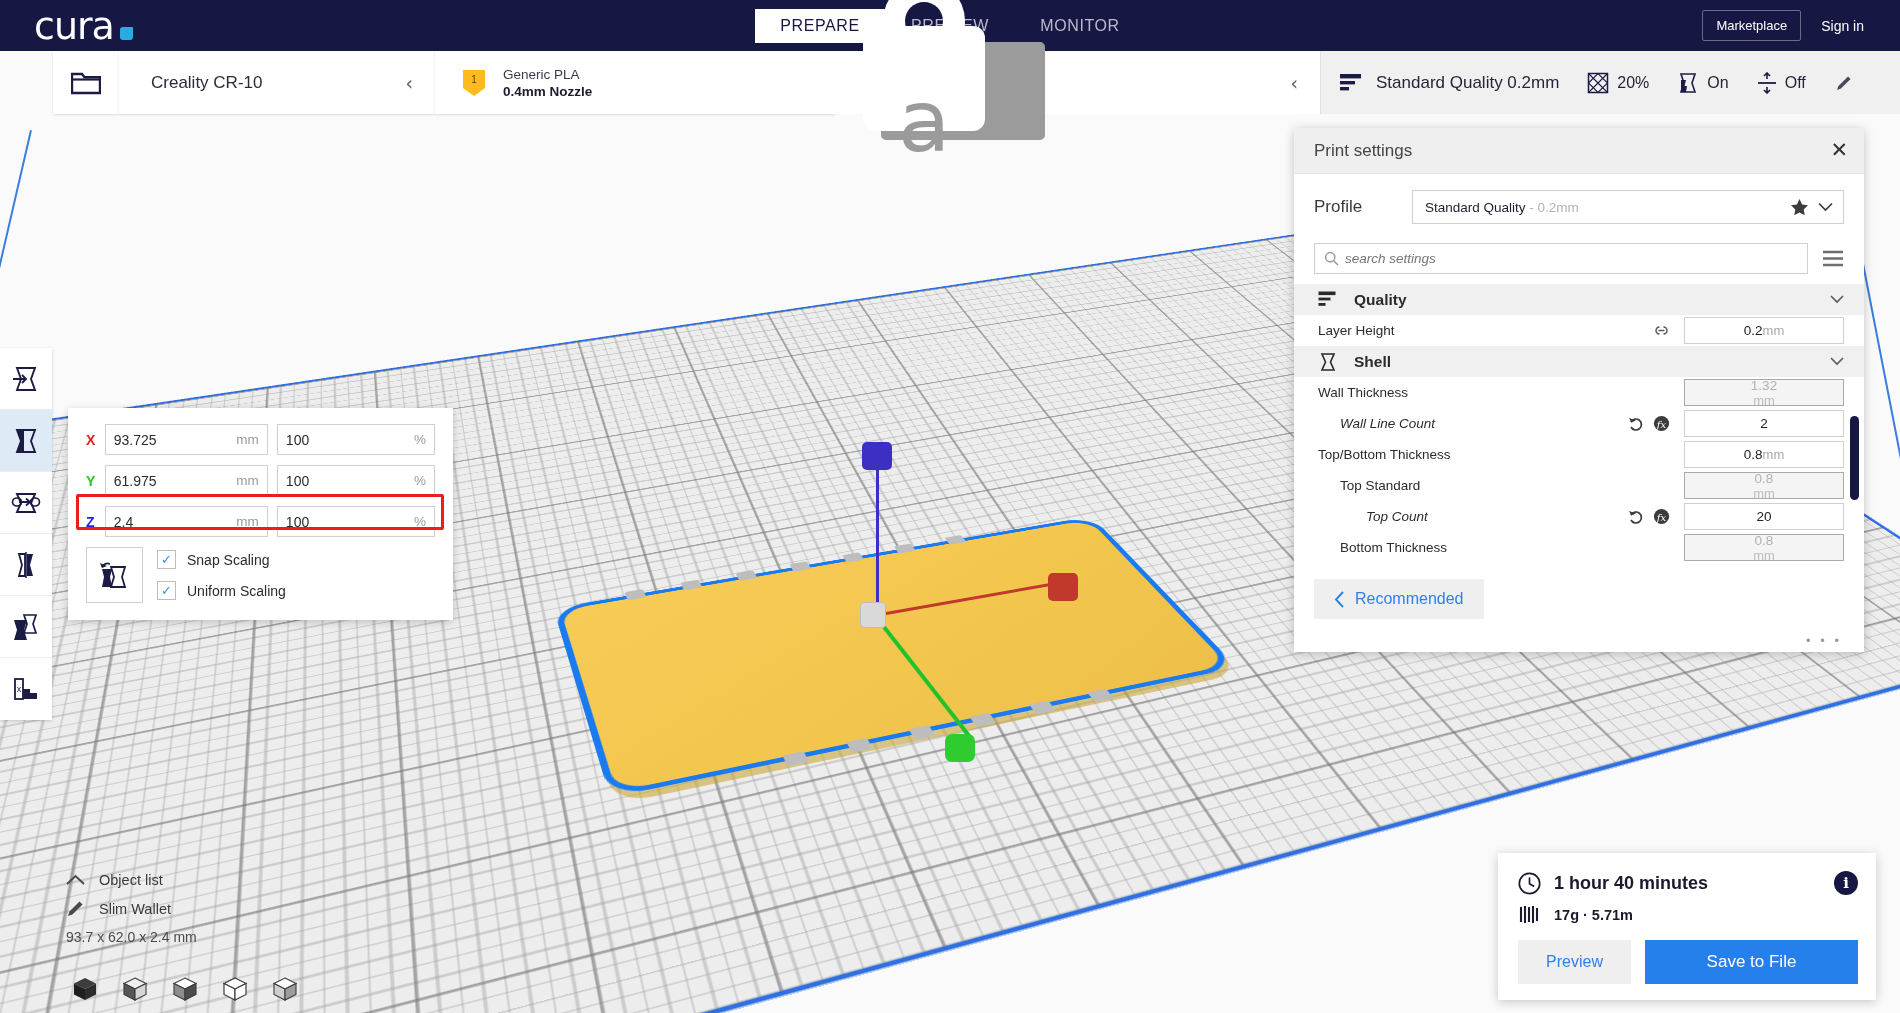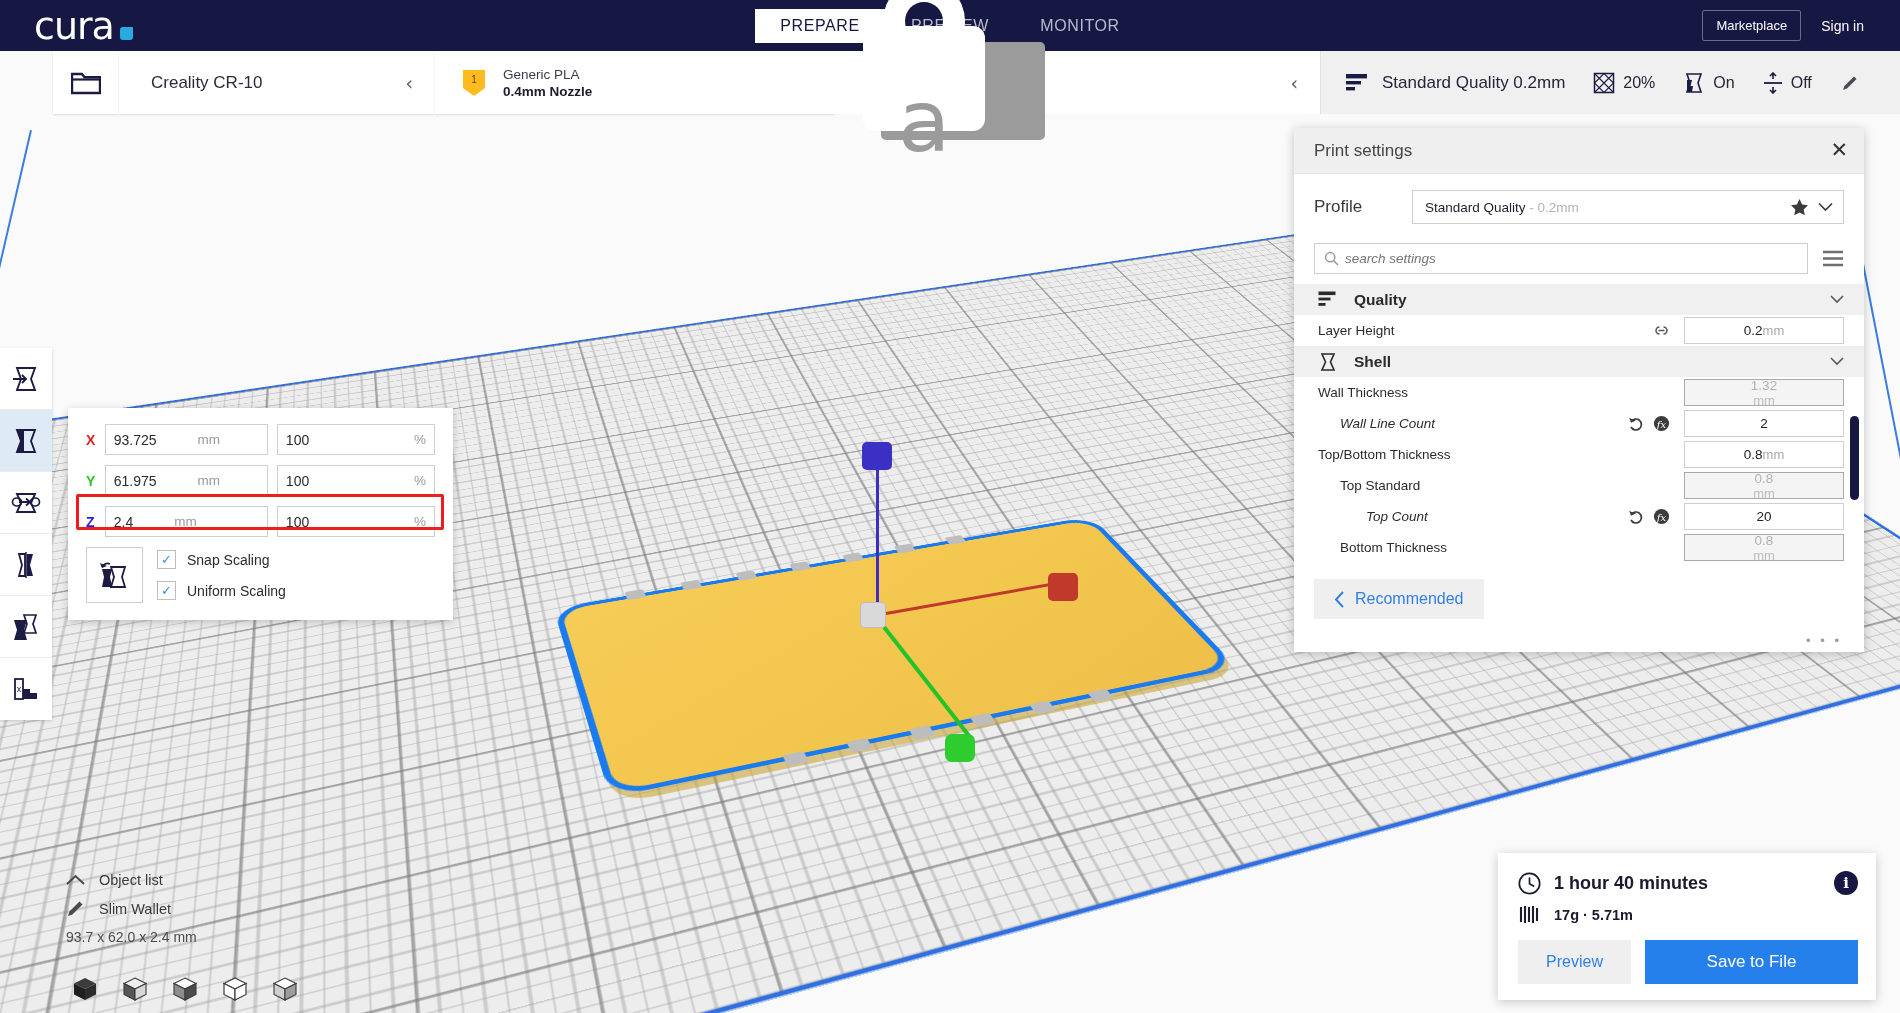--- a/index.html
+++ b/index.html
@@ -112,21 +112,21 @@
   }
   .mb-printer { width: 316px; padding-left: 32px; justify-content: space-between; padding-right: 22px; cursor: pointer; }
   .mb-printer .name { font-size: 17px; color: #2b2b3a; }
   .mb-material { width: 400px; padding-left: 26px; gap: 16px; cursor: pointer; }
   .mb-mat-text { display: flex; flex-direction: column; gap: 2px; }
   .mb-mat-text .t1 { font-size: 13.5px; color: #3b3b4a; }
   .mb-mat-text .t2 { font-size: 13.5px; color: #1c1c2c; font-weight: bold; }
   .mb-spacer { flex: 1; background: #fff; pointer-events: auto; display:flex; align-items:center; justify-content:flex-end; padding-right: 22px;}
   .mb-settings {
     width: 580px; background: #f0f0f0; display: flex; align-items: center;
-    gap: 0px; padding-left: 24px; pointer-events: auto; cursor: pointer;
+    gap: 0px; padding-left: 18px; pointer-events: auto; cursor: pointer;
     border-left: 1px solid #e0e0e0;
   }
   .mb-settings .profile-name { font-size: 17px; color: #25253a; margin-left: 13px; }
   .mbs-item { display: flex; align-items: center; gap: 8px; font-size: 16px; color: #25253a; margin-left: 28px; }
   .chev { color: #666; font-size: 19px; font-family: "DejaVu Sans", sans-serif; }
 
   
   .lock-overlay { position: absolute; left: 863px; top: -14px; width: 182px; height: 160px; z-index: 40; }
   .lock-shadow {
     position: absolute; left: 18px; top: 56px; width: 164px; height: 98px;
@@ -167,21 +167,21 @@
   }
   .sp-row { display: flex; align-items: center; gap: 0; margin-bottom: 10px; height: 31px; }
   .sp-axis { width: 19px; font-size: 14px; font-weight: bold; }
   .sp-axis.x { color: #e02020; }
   .sp-axis.y { color: #27c727; }
   .sp-axis.z { color: #2323dd; }
   .sp-field {
     height: 31px; border: 1px solid #cfcfcf; background: #fff;
     display: flex; align-items: center; padding: 0 8px; font-size: 14px; color: #2b2b2b;
   }
-  .sp-field.val { width: 165px; justify-content: flex-start; gap: 41px; }
+  .sp-field.val { width: 165px; justify-content: space-between; }
   .sp-field.pct { width: 160px; justify-content: space-between; margin-left: 9px; }
   .sp-unit { color: #9a9a9a; font-size: 13.5px; }
   .sp-highlight {
     position: absolute; left: 8px; top: 86px; width: 368px; height: 36px;
     border: 3px solid #ee1c1c; border-radius: 2px; pointer-events: none;
   }
   .sp-bottom { display: flex; align-items: center; gap: 14px; margin-top: 8px; }
   .sp-uniform-btn {
     width: 57px; height: 56px; border: 1px solid #cfcfcf; background: #fff;
     display: flex; align-items: center; justify-content: center; cursor: pointer;

